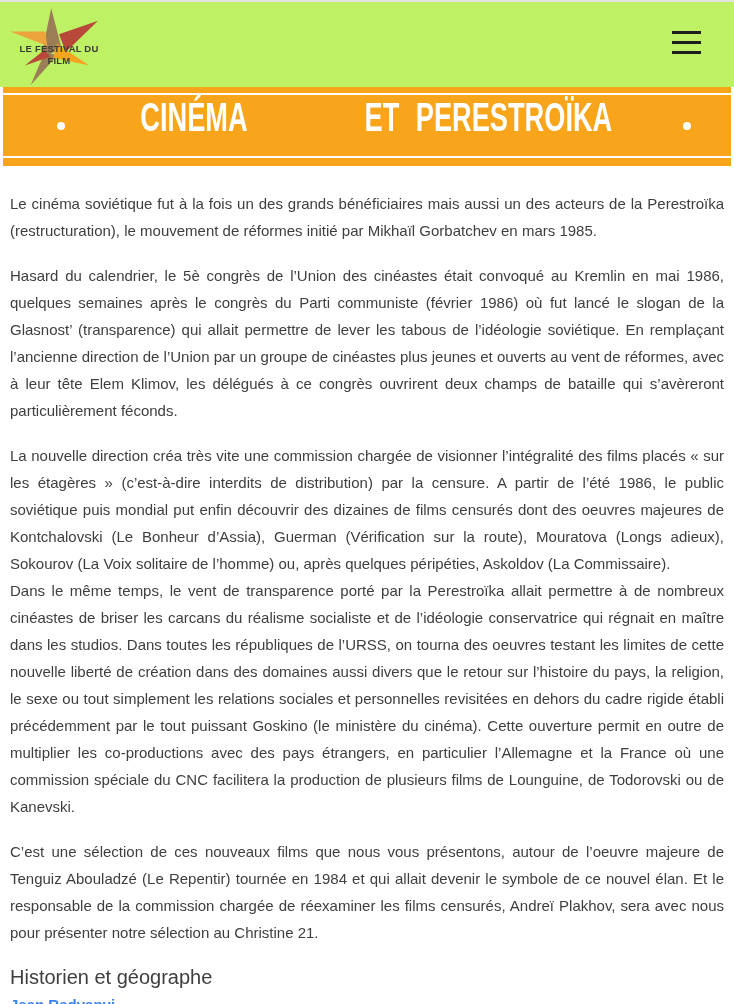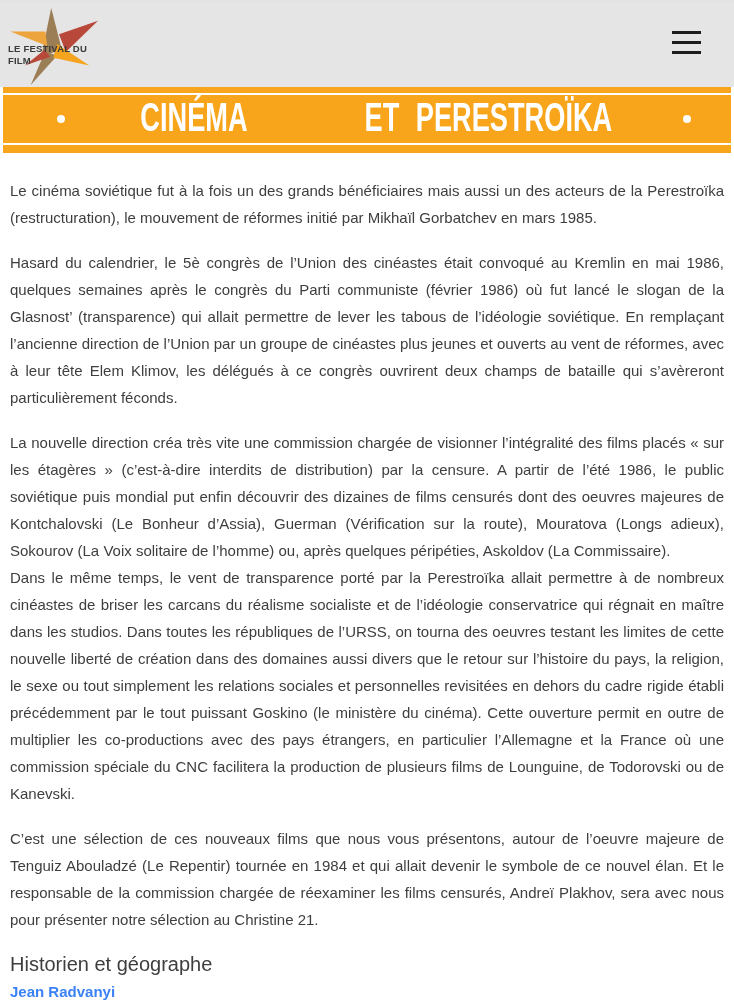--- a/index.html
+++ b/index.html
@@ -4,37 +4,37 @@
 <style>
   * { margin: 0; padding: 0; box-sizing: border-box; }
   html, body { width: 734px; height: 1004px; overflow: hidden; }
   body {
     background: #ffffff;
     font-family: "Liberation Sans", sans-serif;
     border-top: 2px solid #e3e3e3;
   }
 
   
-  .header { position: relative; height: 85px; background: #e5e5e5; }
+  .header { position: relative; height: 85px; background: #bef264; text-align: center; }
   .logo { position: absolute; left: 8px; top: 5px; width: 102px; height: 80px; cursor: pointer; }
   .logo svg { position: absolute; left: 0; top: 0; }
   .logo-text { position: absolute; left: 0; top: 36px; width: 102px;
                font-size: 9.5px; font-weight: bold; color: #3a3a3a;
                letter-spacing: .2px; line-height: 11.5px; }
   .logo-text .l2 { padding-left: 13px; margin-top: 48px; }
   .menu-btn { position: absolute; right: 33px; top: 29px; width: 29px; height: 23px; cursor: pointer; }
   .menu-btn .bar { width: 29px; height: 3px; background: #1d1d1d; margin-bottom: 7px; }
   .menu-btn .bar:last-child { margin-bottom: 0; }
 
   
   .banner { margin: 0 3px; }
   .banner .strip-top    { height: 6px;  background: var(--accent); }
   .banner .strip-bottom { height: 8px;  background: var(--accent); }
   .banner .gap { height: 2px; background: #fff; }
-  .banner .band { position: relative; height: 48px; background: var(--accent); }
+  .banner .band { position: relative; height: 61px; background: var(--accent); }
   .band .word { position: absolute; top: 0; line-height: 44px; color: #fff;
                 font-weight: 700; font-size: 40px; white-space: nowrap;
                 transform: translateX(-50%) scaleX(0.68); }
   .band .w1 { left: 191px; }
   .band .w2 { left: 379px; }
   .band .w3 { left: 511px; }
   .band .dot { position: absolute; top: 50%; width: 8px; height: 8px;
                border-radius: 50%; background: #fff; transform: translate(-50%,-50%); }
   .band .dot-left  { left: 58px; }
   .band .dot-right { left: 684px; }

